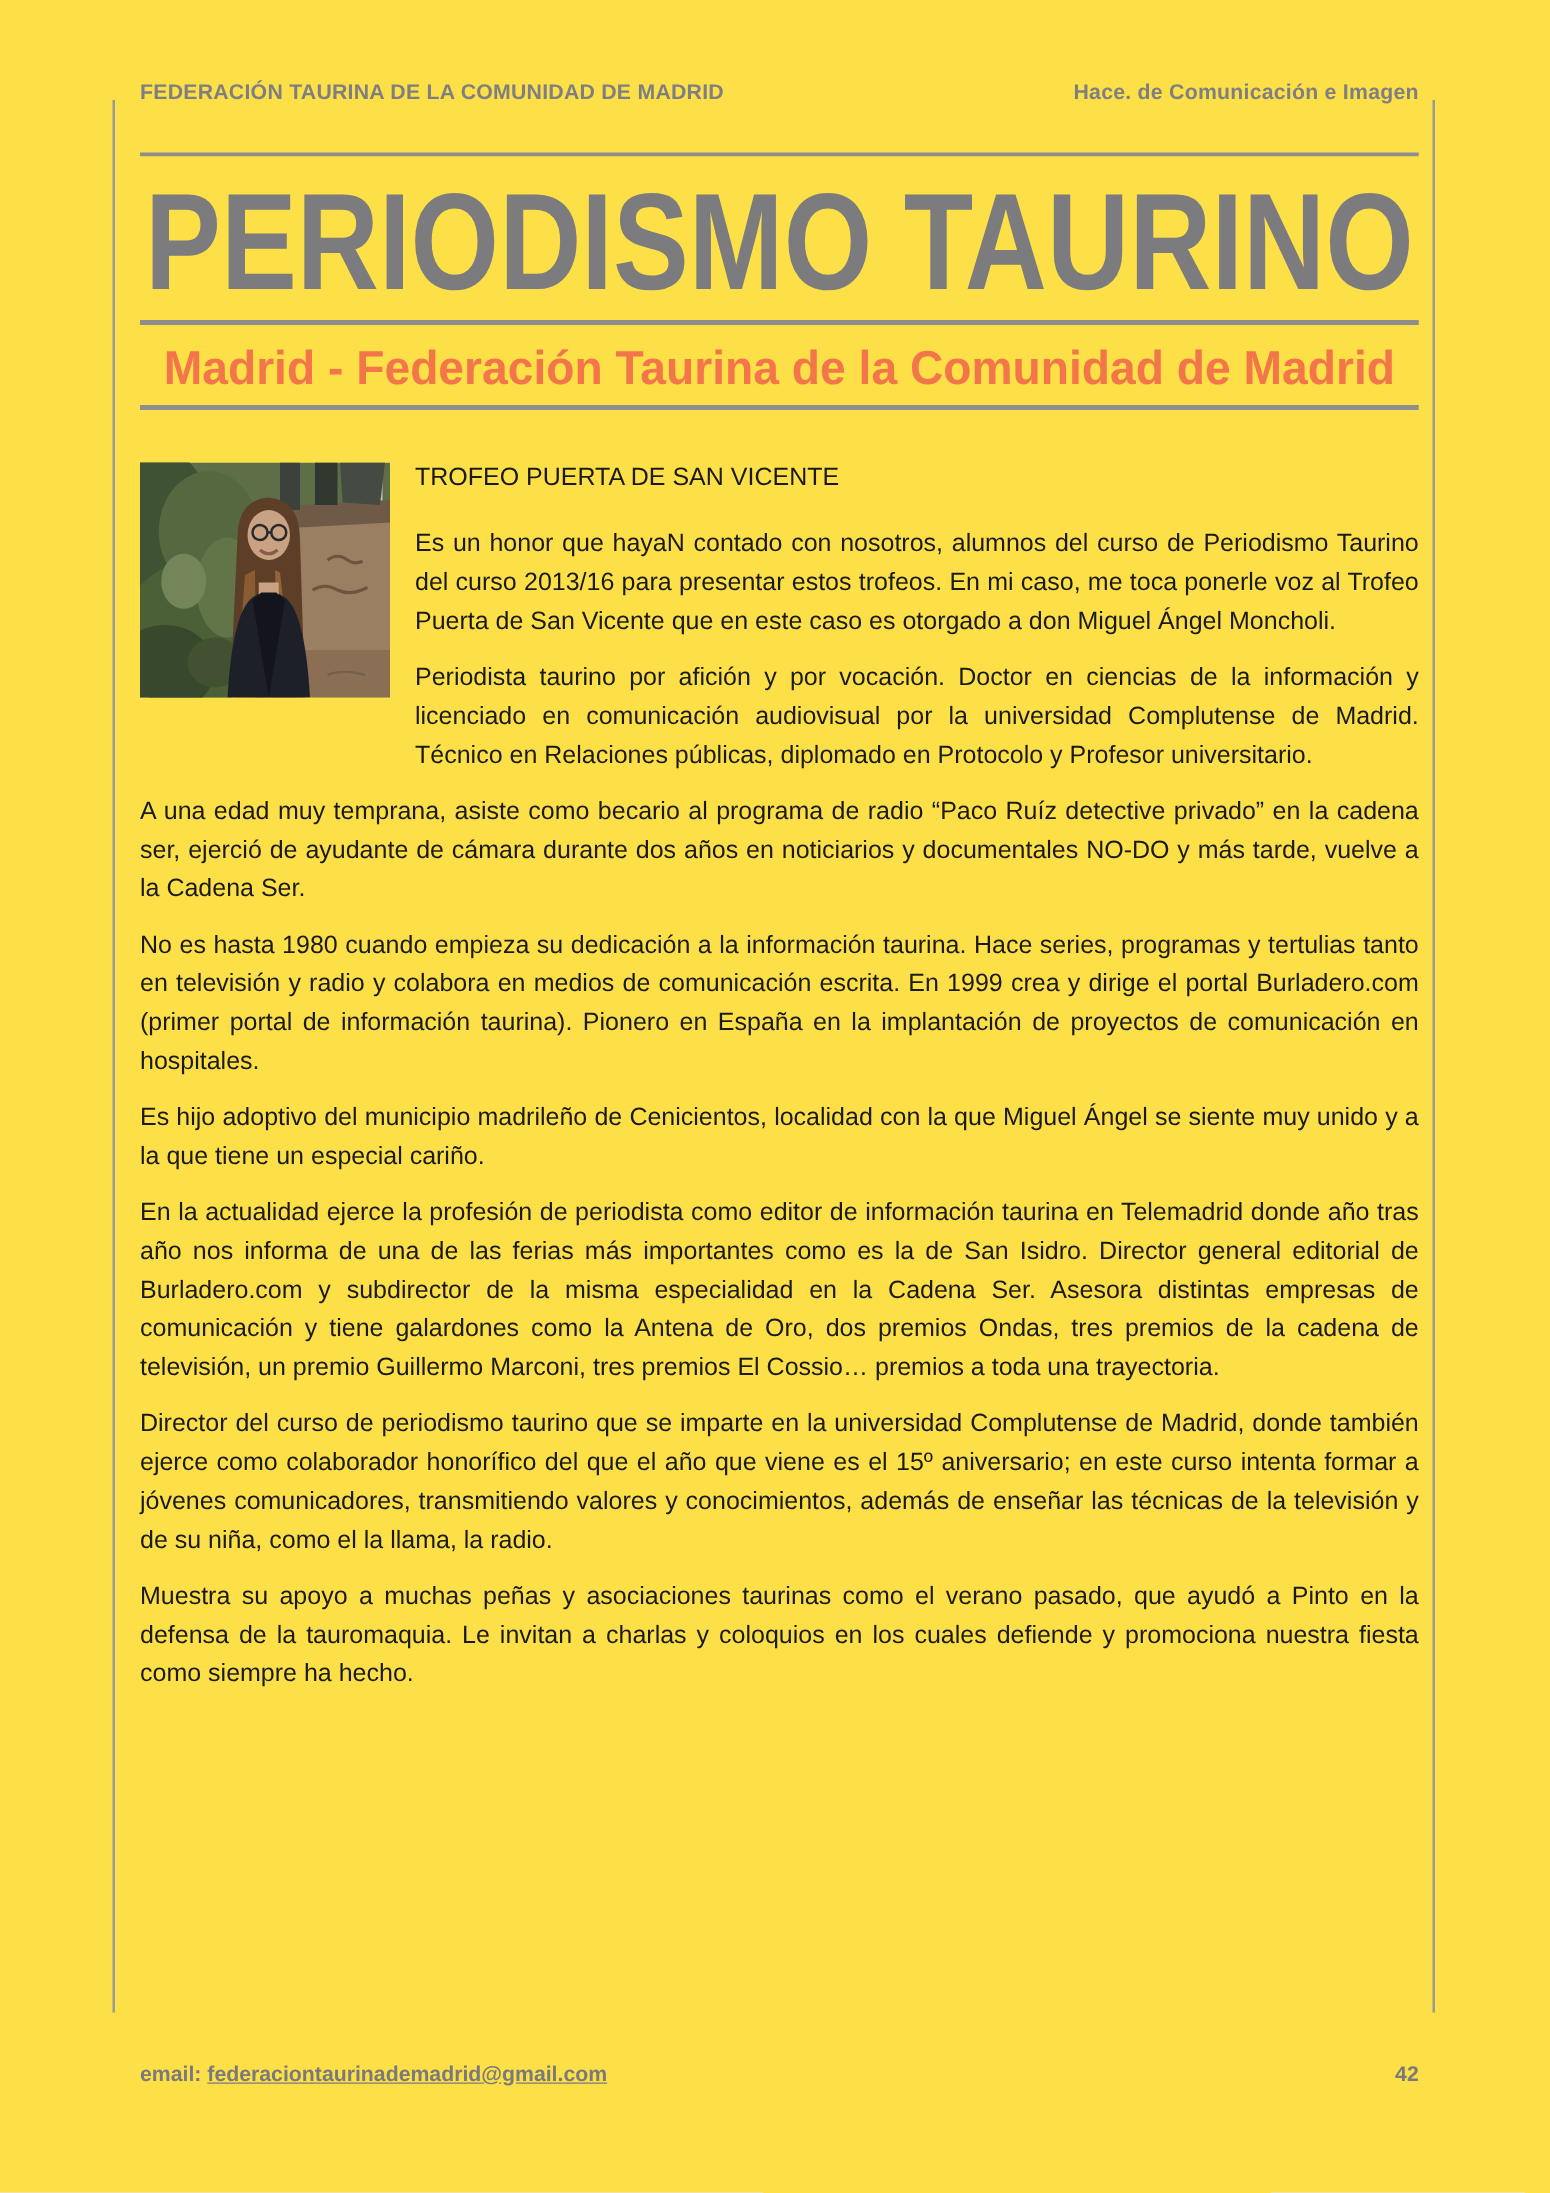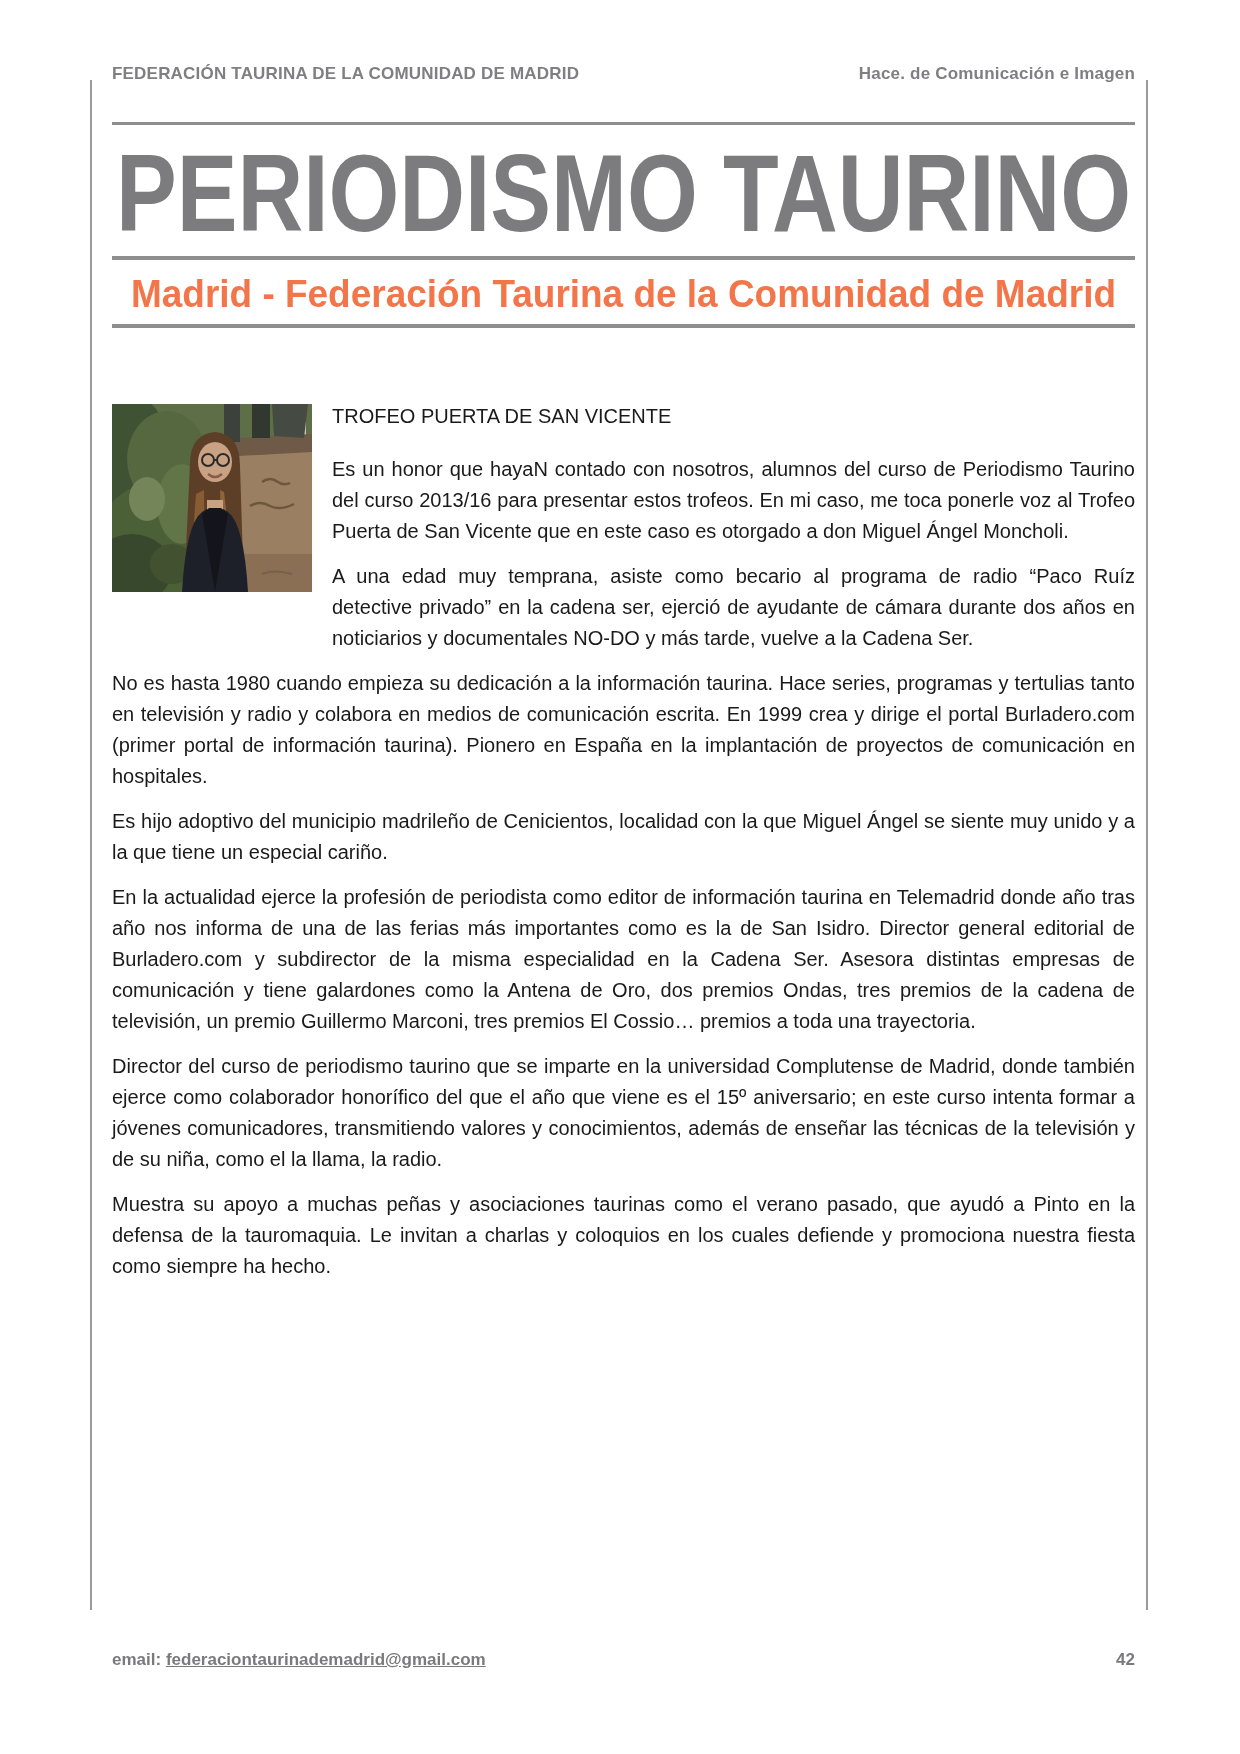--- a/index.html
+++ b/index.html
@@ -1,39 +1,39 @@
 <!DOCTYPE html>
 <html lang="es"><head>
 <meta charset="utf-8">
 <style>
   html,body{margin:0;padding:0;background:#e8e8e8;}
   .page{
     position:relative;
     width:1240px;height:1754px;
-    background:#ffffff;
+    background:#fde047;
     font-family:"Liberation Sans", sans-serif;
     overflow:hidden;
     margin:0 auto;
   }
   .side-border{position:absolute;top:80px;height:1530px;width:2px;background:#9a9a9a;}
   .side-border.left{left:90px;}
   .side-border.right{left:1146px;}
   .content{position:absolute;left:112px;top:64px;width:1023px;}
   .doc-header{display:flex;justify-content:space-between;align-items:flex-start;
     font-size:17px;font-weight:bold;color:#7f7f82;line-height:20px;letter-spacing:.2px;}
   .rule{border:none;height:3px;background:#8e8e8e;margin:0;}
   .rule.r-header{margin-top:38px;}
   .rule.thick{height:4px;}
   .rule.r-above-sub{margin-top:17px;}
   .rule.r-below-sub{margin-top:5px;}
   .big-title-svg{display:block;margin-top:12px;}
   .subtitle-svg{display:block;margin-top:7px;}
   .intro{font-size:20px;line-height:31px;font-weight:bold;color:#111;
     text-align:center;margin:18px auto 0;max-width:952px;}
-  .article{margin-top:76px;}
+  .article{margin-top:42px;}
   .portrait{float:left;width:200px;height:188px;margin:0 20px 34px 0;display:block;}
   .article-heading{font-size:20px;line-height:24px;color:#1a1a1a;margin:10px 0 0;font-weight:normal;}
   .byline{font-size:20px;line-height:24px;color:#1a1a1a;margin:28px 0 0;}
   .lead-para{font-size:20px;line-height:31px;color:#1a1a1a;text-align:justify;margin:26px 0 0;}
   .body-para{font-size:20px;line-height:31px;color:#1a1a1a;text-align:justify;margin:14px 0 0;}
   .paragraphs{margin-top:0;}
   .doc-footer{position:absolute;left:112px;width:1023px;top:1650px;
     display:flex;justify-content:space-between;align-items:flex-start;
     font-size:17px;font-weight:bold;color:#7a7a7c;}
   .email-link{color:#7a7a7c;text-decoration:underline;cursor:pointer;}
@@ -110,20 +110,21 @@
 
         <path d="M70 188 Q74 120 90 108 L103 100 L116 108 Q132 120 136 188 Z" fill="#1d2029"></path>
         <rect x="95" y="96" width="16" height="14" fill="#c9a183"></rect>
         <path d="M90 110 L103 188 L116 110 L109 104 L97 104 Z" fill="#14151c"></path>
       </svg>
 
       <p class="article-heading">TROFEO PUERTA DE SAN VICENTE</p>
       <p class="lead-para">Es un honor que hayaN contado con nosotros, alumnos del curso de Periodismo Taurino del curso 2013/16 para presentar estos trofeos. En mi caso, me toca ponerle voz al Trofeo Puerta de San Vicente que en este caso es otorgado a don Miguel Ángel Moncholi.</p>
 
       <div class="paragraphs">
+          <p class="body-para">Periodista taurino por afición y por vocación. Doctor en ciencias de la información y licenciado en comunicación audiovisual por la universidad Complutense de Madrid. Técnico en Relaciones públicas, diplomado en Protocolo y Profesor universitario.</p>
           <p class="body-para">A una edad muy temprana, asiste como becario al programa de radio “Paco Ruíz detective privado” en la cadena ser, ejerció de ayudante de cámara durante dos años en noticiarios y documentales NO-DO y más tarde, vuelve a la Cadena Ser.</p>
           <p class="body-para">No es hasta 1980 cuando empieza su dedicación a la información taurina. Hace series, programas y tertulias tanto en televisión y  radio y colabora en medios de comunicación escrita. En 1999 crea y dirige el portal Burladero.com (primer portal de información taurina). Pionero en España en la implantación de proyectos de comunicación en hospitales.</p>
           <p class="body-para">Es hijo adoptivo del municipio madrileño de Cenicientos, localidad con la que Miguel Ángel se siente muy unido y a la que tiene un especial cariño.</p>
           <p class="body-para">En la actualidad ejerce la profesión de periodista como editor de información taurina en Telemadrid donde año tras año nos informa de una de las ferias más importantes como es la de San Isidro. Director general editorial de Burladero.com y subdirector de la misma especialidad en la Cadena Ser. Asesora distintas empresas de comunicación y tiene galardones como la Antena de Oro, dos premios Ondas, tres premios de la cadena de televisión, un premio Guillermo Marconi, tres premios El Cossio… premios a toda una trayectoria.</p>
           <p class="body-para">Director del curso de periodismo taurino que se imparte en la universidad Complutense de Madrid, donde también ejerce como colaborador honorífico del que el año que viene es el 15º aniversario; en este curso intenta formar a jóvenes comunicadores, transmitiendo valores y conocimientos, además de enseñar las técnicas de la televisión y de su niña, como el la llama, la radio.</p>
           <p class="body-para">Muestra su apoyo a muchas peñas y asociaciones taurinas como el verano pasado, que ayudó a Pinto en la defensa de la tauromaquia. Le invitan a charlas y coloquios en los cuales defiende y promociona nuestra fiesta como siempre ha hecho.</p>
         </div>
     </div>
 
   </div>

